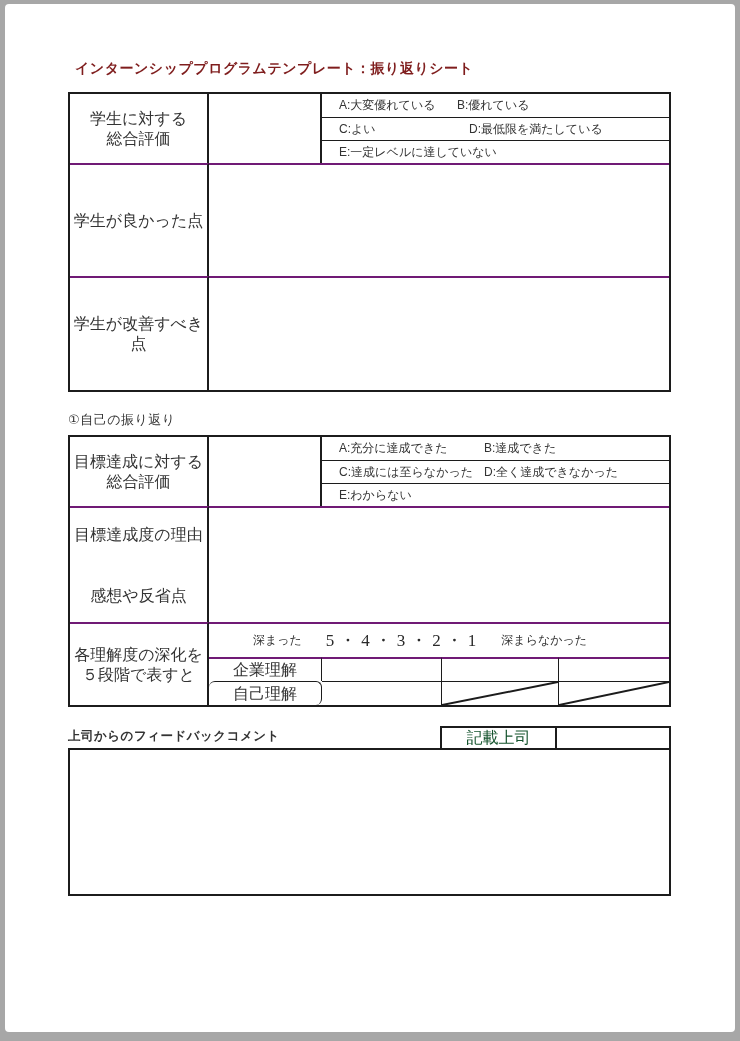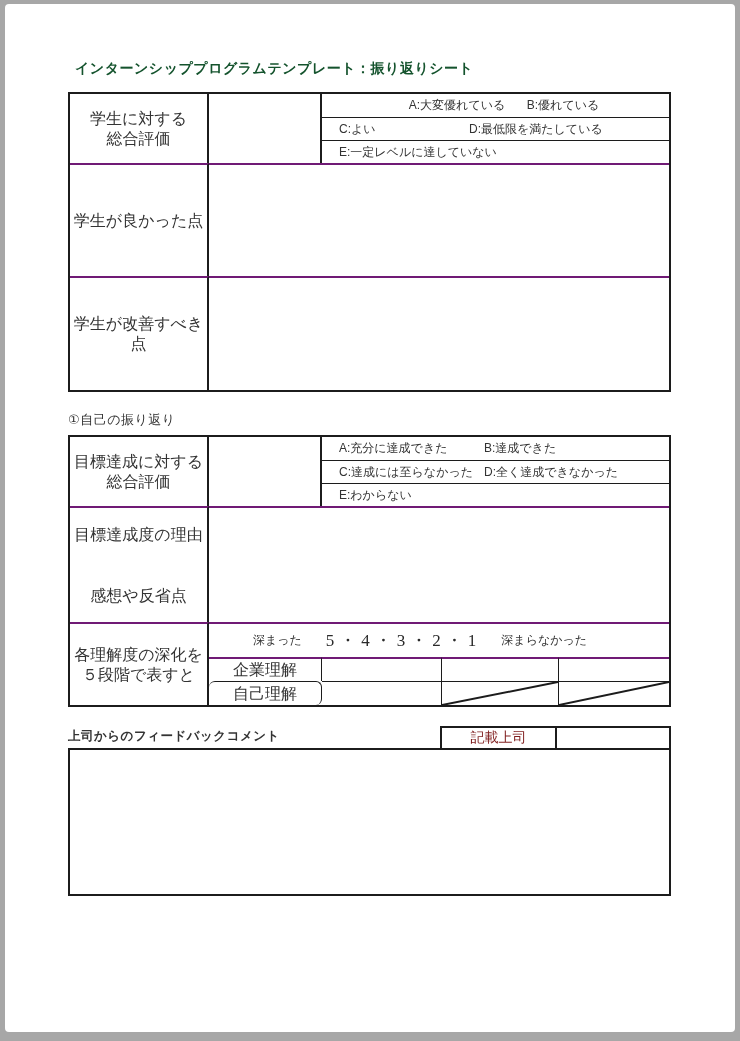--- a/index.html
+++ b/index.html
@@ -8,21 +8,21 @@
     background:#a7a7a7;
     font-family:"Liberation Sans","DejaVu Sans",sans-serif;
     -webkit-font-smoothing:antialiased;
   }
   .page{
     position:absolute;left:5px;top:4px;width:730px;height:1028px;
     background:#ffffff;border-radius:4px;
   }
   .content{position:absolute;left:63px;top:0;width:603px;}
   .doc-title{
-    margin:56px 0 0 7px;font-size:14px;font-weight:bold;color:#14532d;
+    margin:56px 0 0 7px;font-size:14px;font-weight:bold;color:#7f1d1d;
     letter-spacing:0.5px;
   }
   .section-heading{font-size:13px;color:#333;letter-spacing:0.5px;}
   .sh1{margin-top:30px;}
   .sh2{margin-top:19px;}
 
   
   .tbl{box-sizing:border-box;width:603px;border:2px solid #1c1c1c;display:grid;color:#333;}
   .cell{box-sizing:border-box;min-width:0;min-height:0;}
   .lbl{display:flex;flex-direction:column;align-items:center;justify-content:center;
@@ -34,21 +34,21 @@
   .bt1{border-top:1.5px solid #1c1c1c;}
 
   
   .tbl1{
     margin-top:14px;
     grid-template-columns:139px 113px 1fr;
     grid-template-rows:23px 23px 23px 113px 114px;
   }
   .t1-label1{grid-area:1/1/4/2;}
   .t1-blank1{grid-area:1/2/4/3;}
-  .t1-optA{grid-area:1/3/2/4;justify-content:center;}
+  .t1-optA{grid-area:1/3/2/4;}
   .t1-optC{grid-area:2/3/3/4;}
   .t1-optE{grid-area:3/3/4/4;}
   .t1-label2{grid-area:4/1/5/2;}
   .t1-body2{grid-area:4/2/5/4;}
   .t1-label3{grid-area:5/1/6/2;}
   .t1-body3{grid-area:5/2/6/4;}
   .w118{display:inline-block;width:118px;}
   .w130{display:inline-block;width:130px;}
   .w145{display:inline-block;width:145px;}
 
@@ -79,21 +79,21 @@
   .diag{position:absolute;inset:0;width:100%;height:100%;display:block;}
   .diag line{stroke:#1c1c1c;stroke-width:2;vector-effect:non-scaling-stroke;}
 
   
   .footer-row{margin-top:19px;height:22px;display:flex;justify-content:space-between;align-items:flex-end;}
   .comment-label{font-size:12.5px;color:#333;letter-spacing:0.5px;padding-bottom:3px;font-weight:bold;}
   .writer-table{
     box-sizing:border-box;display:grid;grid-template-columns:115px 112px;
     height:22px;border:2px solid #1c1c1c;border-bottom:none;background:#fff;
   }
-  .writer-cell{display:flex;align-items:center;justify-content:center;font-size:14px;color:#7f1d1d;font-family:Liberation Serif, serif;}
+  .writer-cell{display:flex;align-items:center;justify-content:center;font-size:16px;color:#14532d;font-family:Liberation Serif, serif;}
   .comment-box{box-sizing:border-box;width:603px;height:148px;border:2px solid #1c1c1c;}
 </style>
 </head>
 <body>
 
 <div class="page">
   <div class="content">
 
     <div class="doc-title">インターンシッププログラムテンプレート：振り返りシート</div>
 

